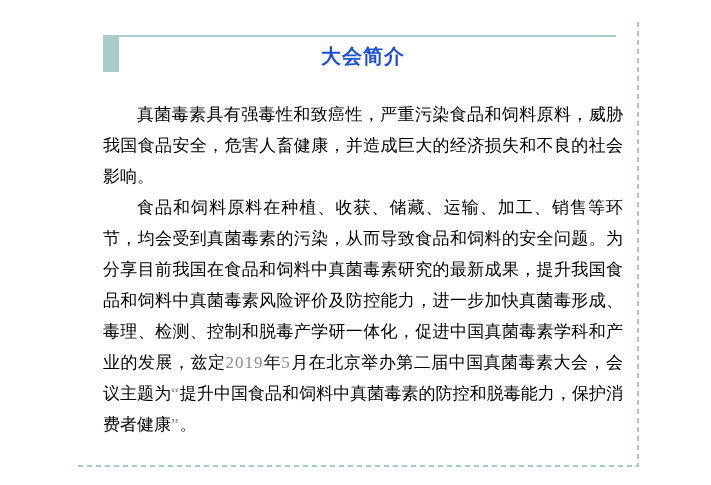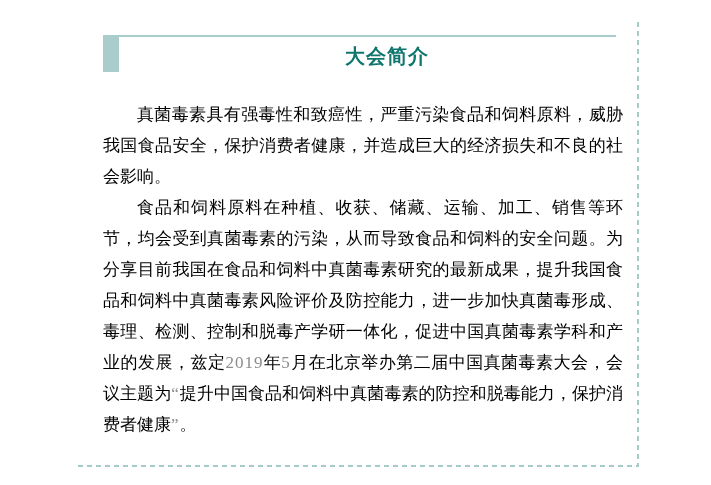--- a/index.html
+++ b/index.html
@@ -57,22 +57,21 @@
     position: absolute;
     left: 103px;
     top: 42px;
     width: 520px;
     margin: 0;
     text-align: center;
     font-size: 20px;
     line-height: 28px;
     font-weight: bold;
     letter-spacing: 1px;
-    color: #0f766e;
-    padding-left: 24px;
+    color: #1d4ed8;
   }
   .body-text {
     position: absolute;
     left: 103px;
     top: 99px;
     width: 520px;
     font-size: 17px;
     line-height: 31px;
     color: #000000;
     text-align: justify;
@@ -94,20 +93,20 @@
 <body>
 
 <div class="page">
 
   <div class="deco-square"></div>
   <div class="deco-topline"></div>
 
   <h1 class="title">大会简介</h1>
 
   <div class="body-text">
-    <p>真菌毒素具有强毒性和致癌性，严重污染食品和饲料原料，威胁我国食品安全，保护消费者健康，并造成巨大的经济损失和不良的社会影响。</p>
+    <p>真菌毒素具有强毒性和致癌性，严重污染食品和饲料原料，威胁我国食品安全，危害人畜健康，并造成巨大的经济损失和不良的社会影响。</p>
     <p><span>食品和饲料原料在种植、收获、储藏、运输、加工、销售等环节，均会受到真菌毒素的污染，从而导致食品和饲料的安全问题。为分享目前我国在食品和饲料中真菌毒素研究的最新成果，提升我国食品和饲料中真菌毒素风险评价及防控能力，进一步加快真菌毒形成、毒理、检测、控制和脱毒产学研一体化，促进中国真菌毒素学科和产业的发展，兹定</span><span class="muted-serif">2019</span><span>年</span><span class="muted-serif">5</span><span>月在北京举办第二届中国真菌毒素大会，会议主题为</span><span class="muted-serif">“</span><span>提升中国食品和饲料中真菌毒素的防控和脱毒能力，保护消费者健康</span><span class="muted-serif">”</span><span>。</span></p>
   </div>
 
   <div class="border-right"></div>
   <div class="border-bottom"></div>
 
 </div>
 
 </body></html>

